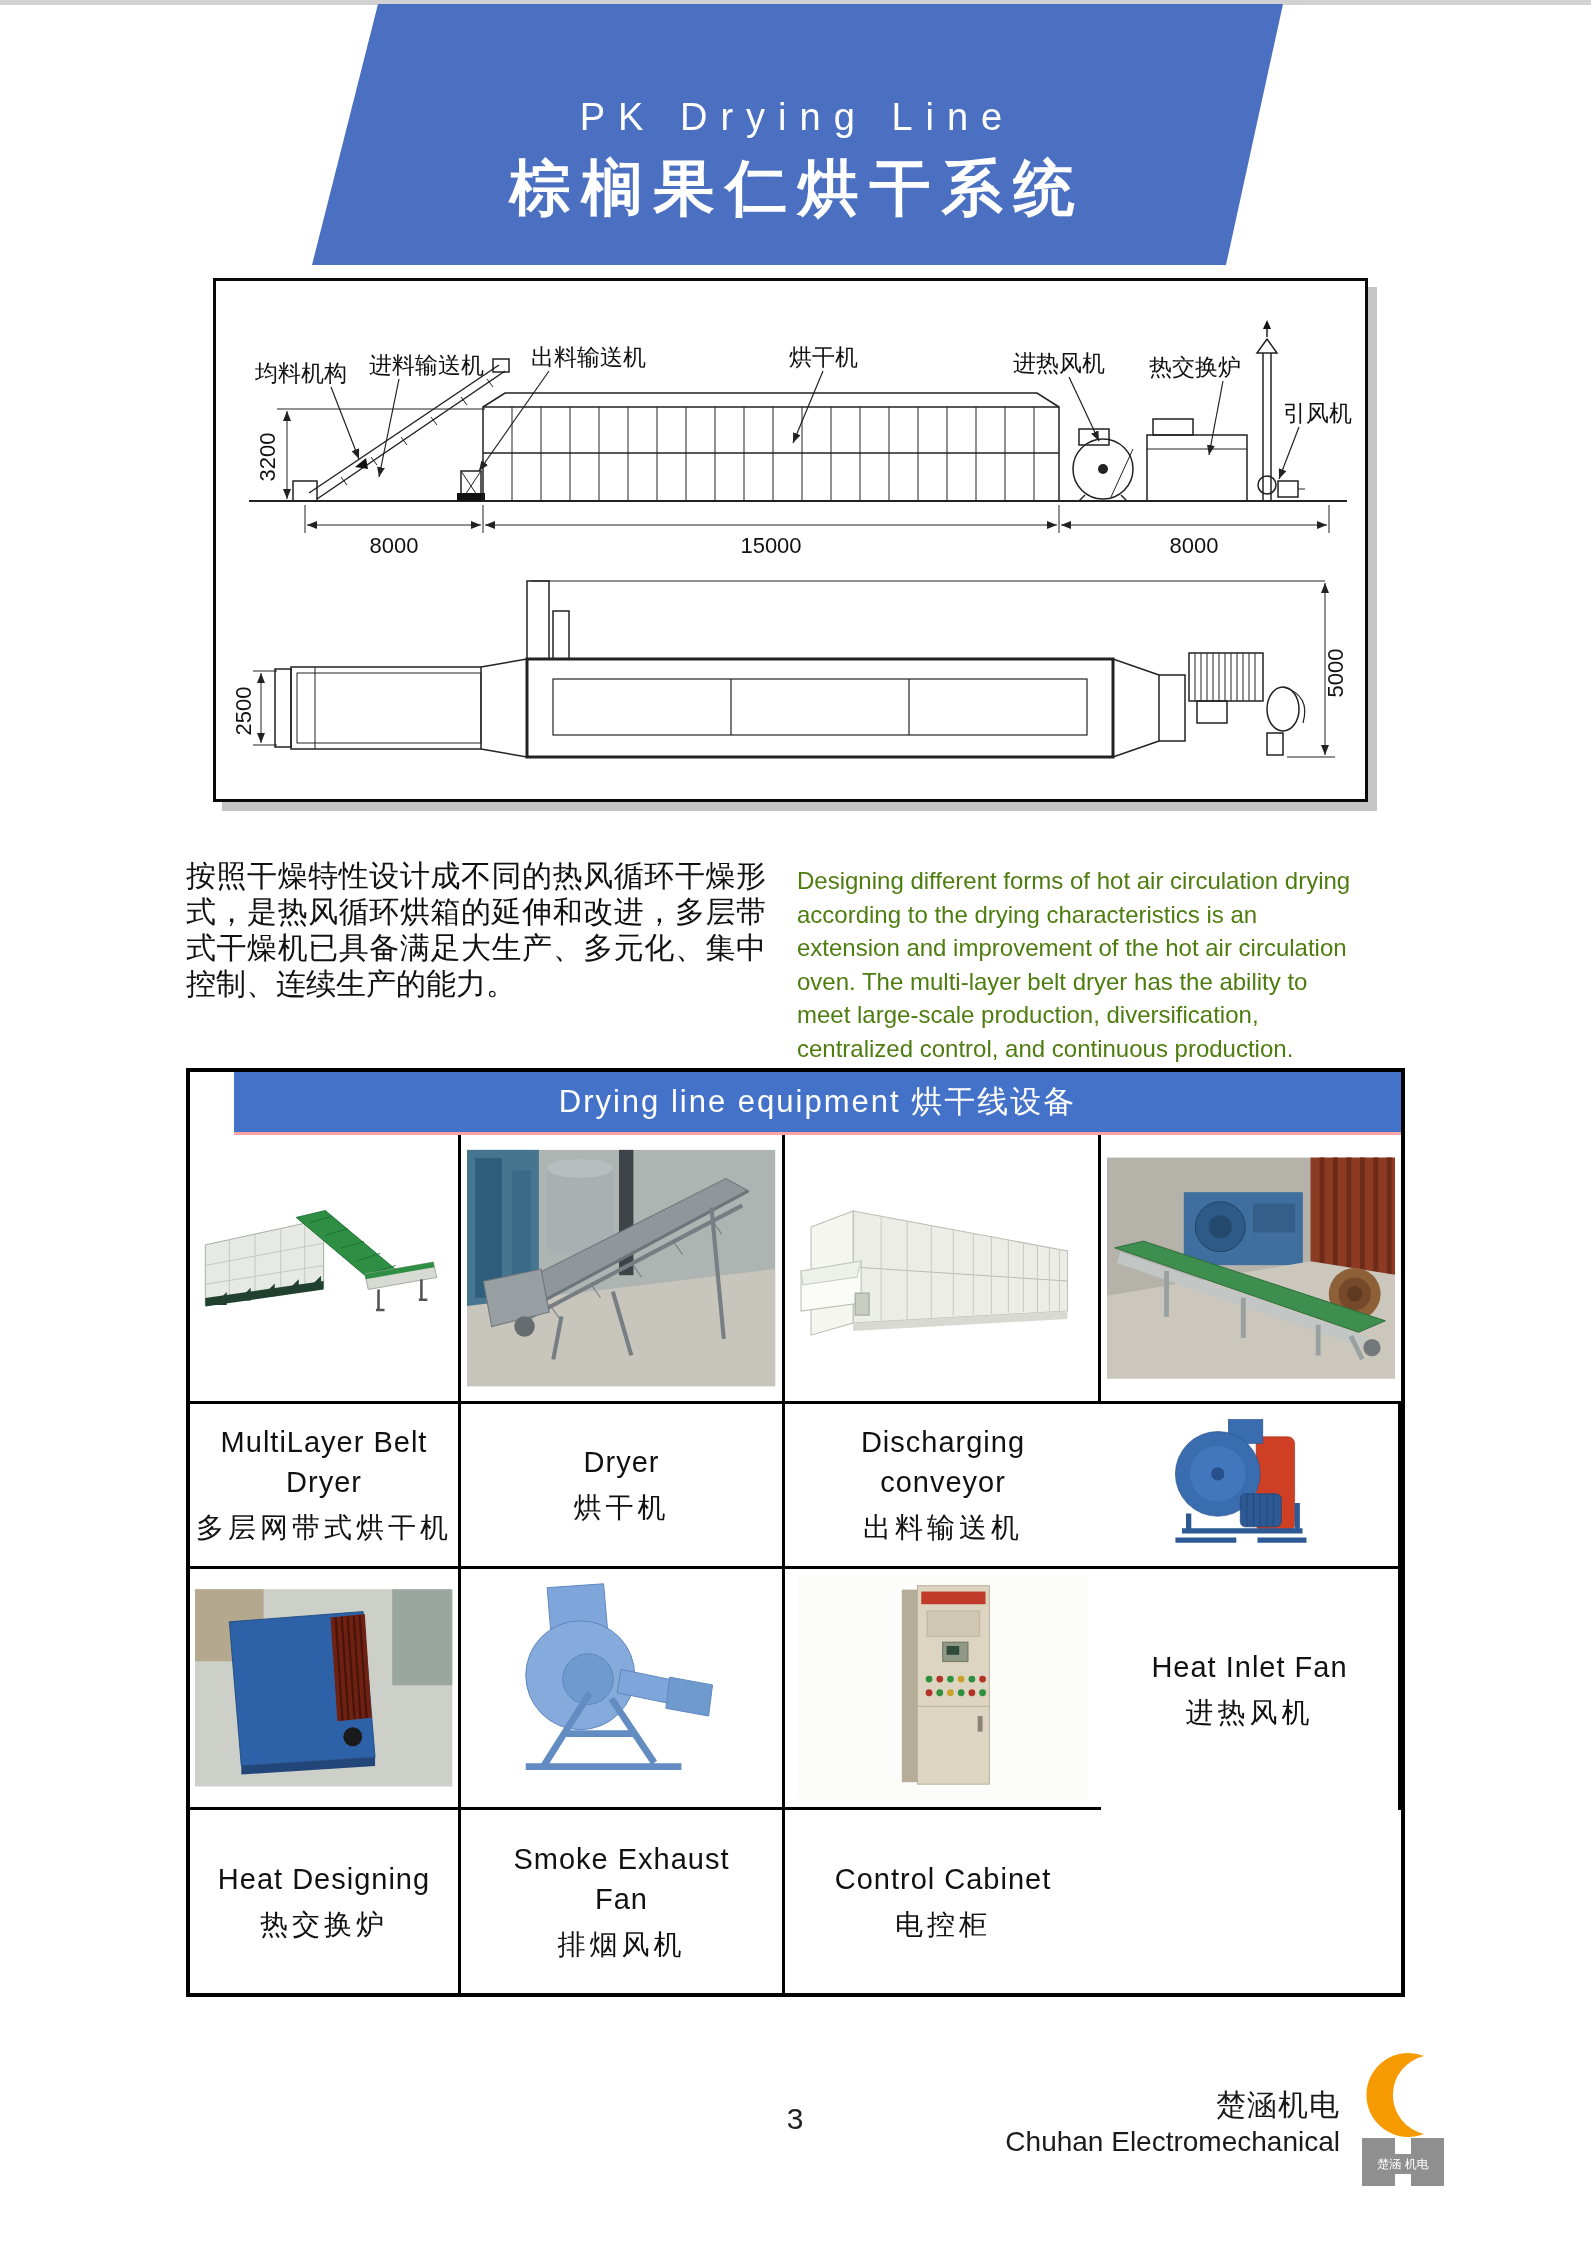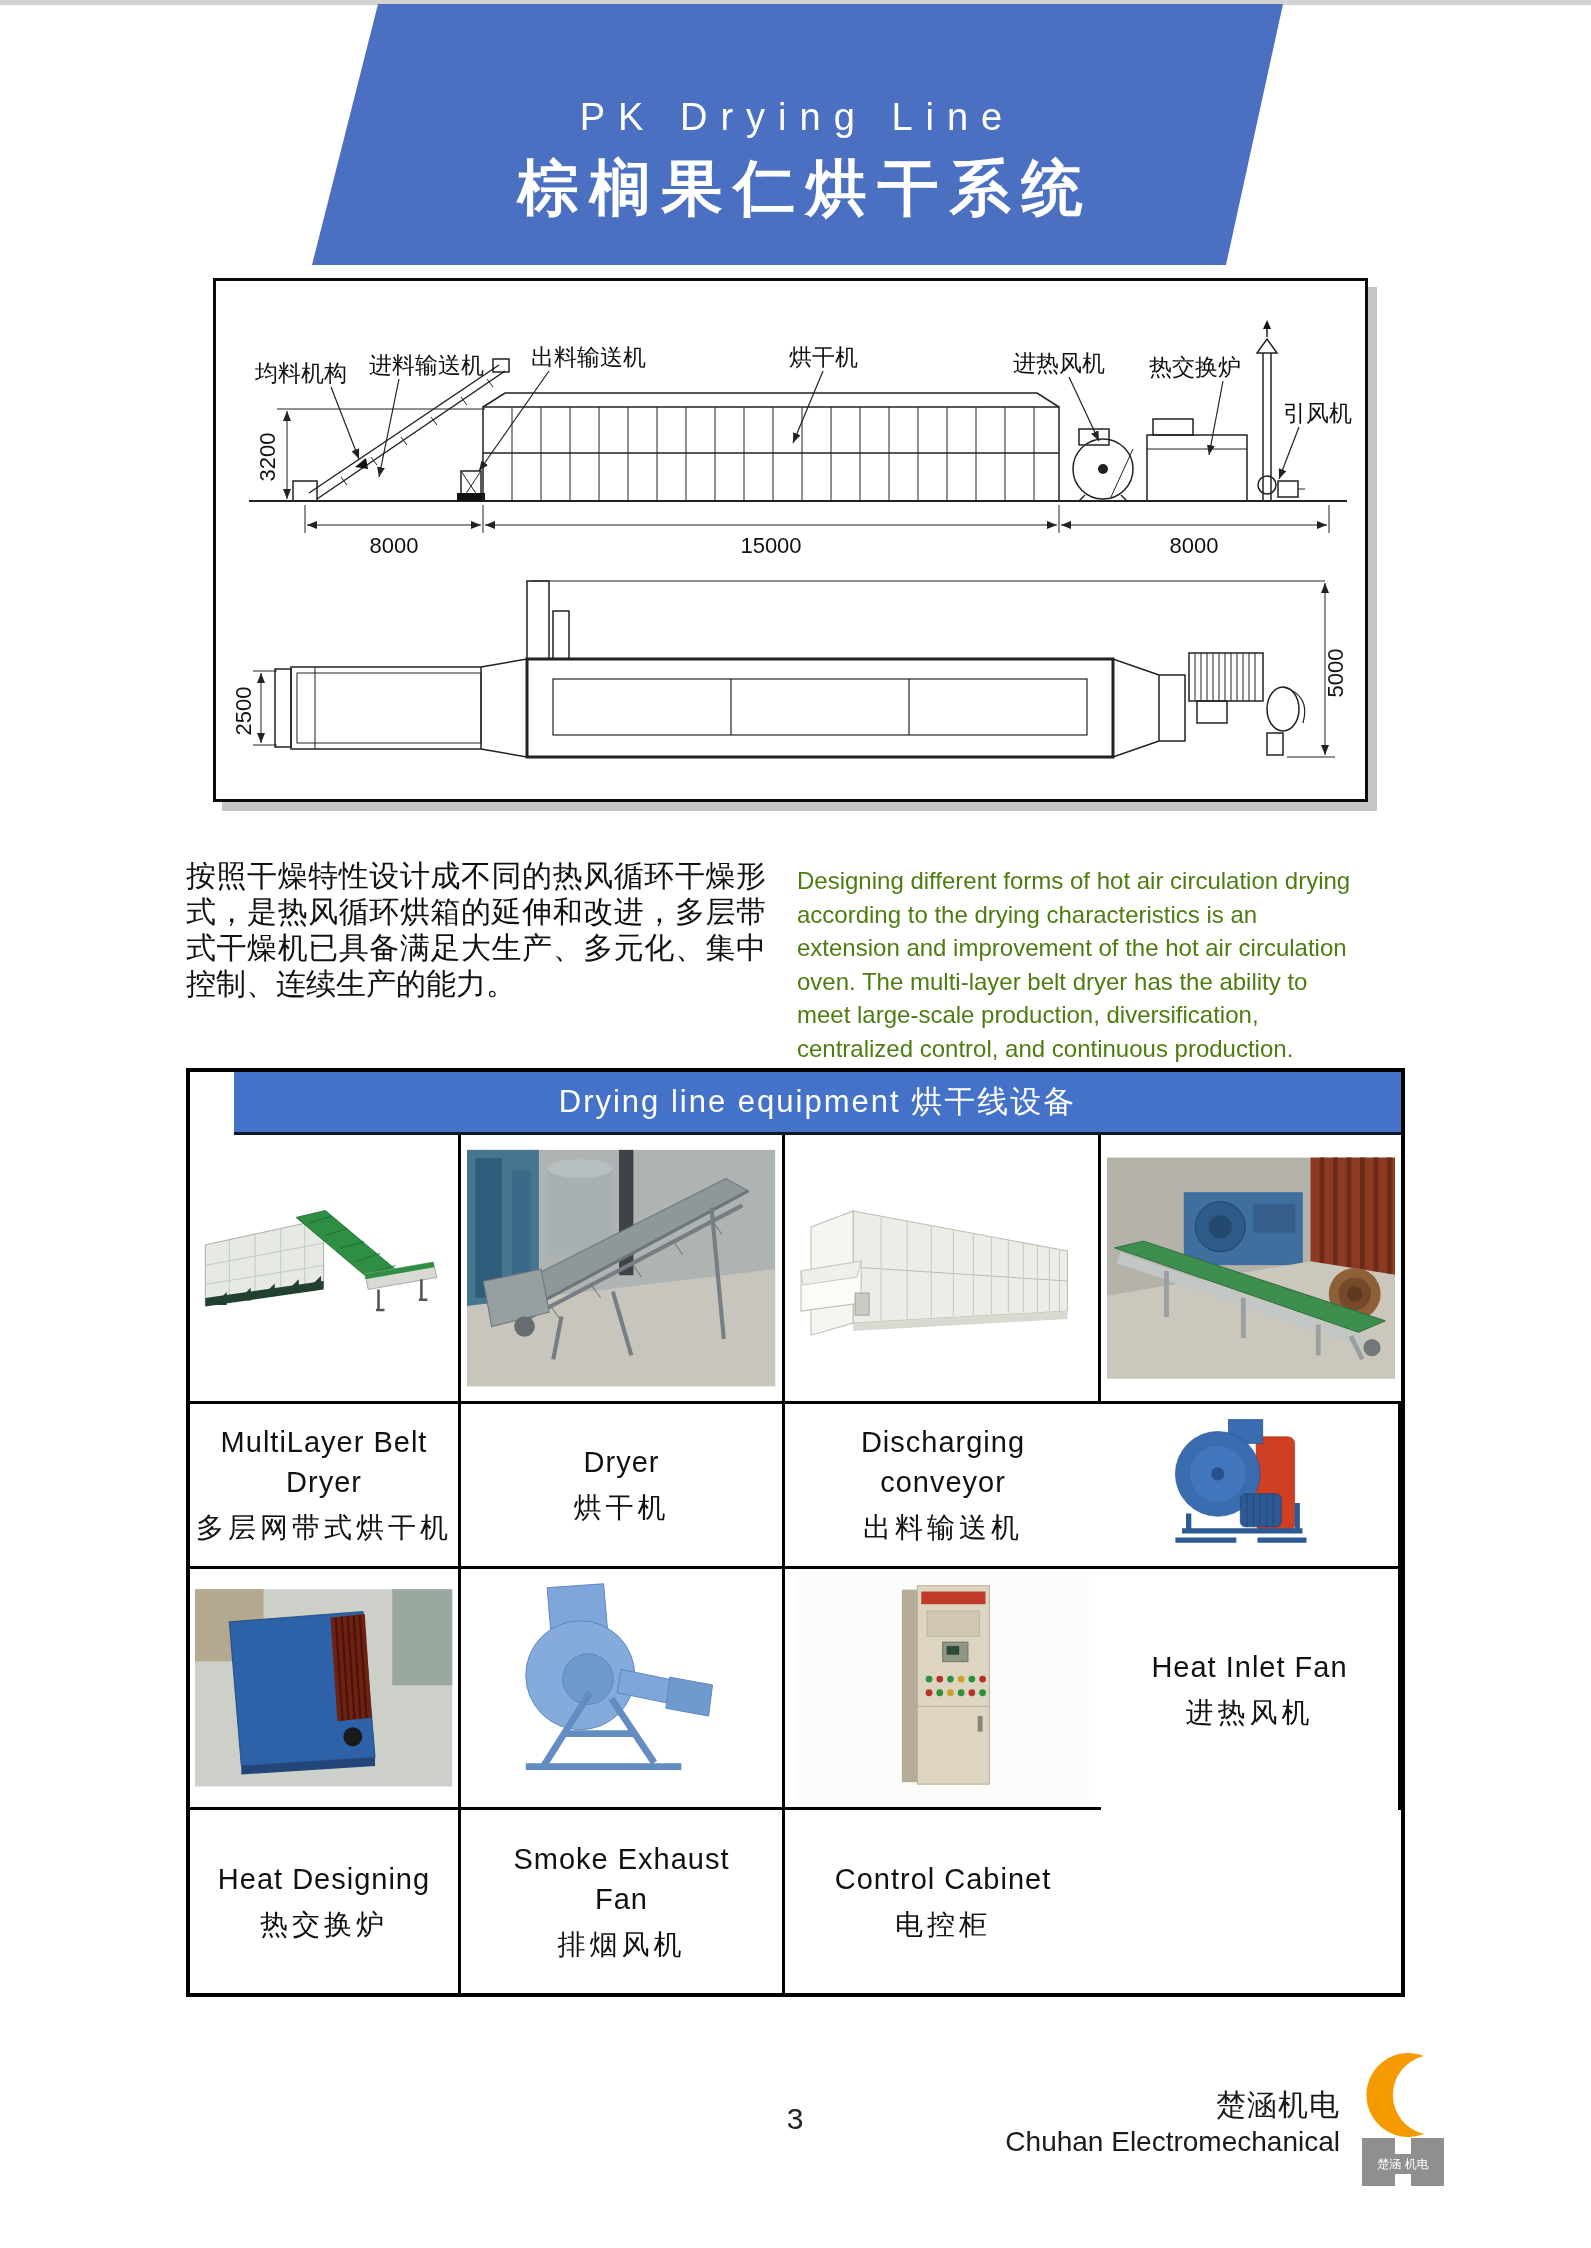--- a/index.html
+++ b/index.html
@@ -5,34 +5,34 @@
   html,body{margin:0;padding:0;background:#fff;}
   body{width:1591px;height:2248px;position:relative;font-family:"Liberation Sans",sans-serif;color:#1a1a1a;overflow:hidden;}
   .abs{position:absolute;}
   
   .top-strip{left:0;top:0;width:1591px;height:5px;background:#d2d2d2;}
   
   .banner{left:312px;top:4px;width:971px;height:261px;background:#4b70c1;
     clip-path:polygon(66px 0px,100% 0px,calc(100% - 57px) 100%,0px 100%);}
   .banner-en{left:312px;top:96px;width:971px;text-align:center;color:#fff;font-size:38px;
     letter-spacing:13px;font-weight:400;}
-  .banner-zh{left:320px;top:148px;width:971px;text-align:center;color:#fff;font-size:61px;
+  .banner-zh{left:312px;top:148px;width:971px;text-align:center;color:#fff;font-size:61px;
     letter-spacing:11px;font-weight:700;font-family:"DejaVu Serif",serif;}
   
   .diagram-box{left:213px;top:278px;width:1134px;height:518px;background:#fff;
     border:3px solid #0a0a0a;box-shadow:9px 9px 0 #c6c6c6;padding-left:15px;}
   .diagram-box svg{width:100%;height:100%;display:block;}
   .dlabel{font-size:23px;fill:#111;stroke:none;font-family:"Liberation Sans",sans-serif;}
   .ddim{font-size:22px;fill:#111;stroke:none;text-anchor:middle;font-family:"Liberation Sans",sans-serif;}
   
   .intro-zh{left:186px;top:858px;width:580px;font-size:30px;line-height:36px;text-align:justify;color:#111;}
   .intro-en{left:797px;top:864px;width:556px;font-size:24px;line-height:33.5px;color:#4d7c0f;}
   
   .eq-table{left:186px;top:1068px;width:1219px;border:4px solid #000;background:#fff;box-sizing:border-box;}
-  .eq-head{height:60px;background:#4472c8;border-bottom:3px solid #0f172a;display:flex;align-items:center;
+  .eq-head{height:60px;background:#4472c8;border-bottom:3px solid #fca5a5;display:flex;align-items:center;
     justify-content:center;color:#fff;font-size:31px;letter-spacing:2px;margin-left:44px;}
   .eq-grid{display:grid;grid-template-columns:271px 324px 316px 300px;grid-template-rows:269px 165px 241px 183px;}
   .cell{box-sizing:border-box;border-right:3px solid #000;border-bottom:3px solid #000;
     display:flex;align-items:center;justify-content:center;background:#fff;}
   .cell.last-col{border-right:none;}
   .cell.last-row{border-bottom:none;}
   .imgcell svg{width:96%;height:94%;}
   .lblcell{flex-direction:column;gap:6px;text-align:center;}
   .lbl-en{font-size:29px;letter-spacing:1px;line-height:40px;color:#111;}
   .lbl-zh{font-size:28px;letter-spacing:4px;line-height:40px;color:#111;white-space:nowrap;}

